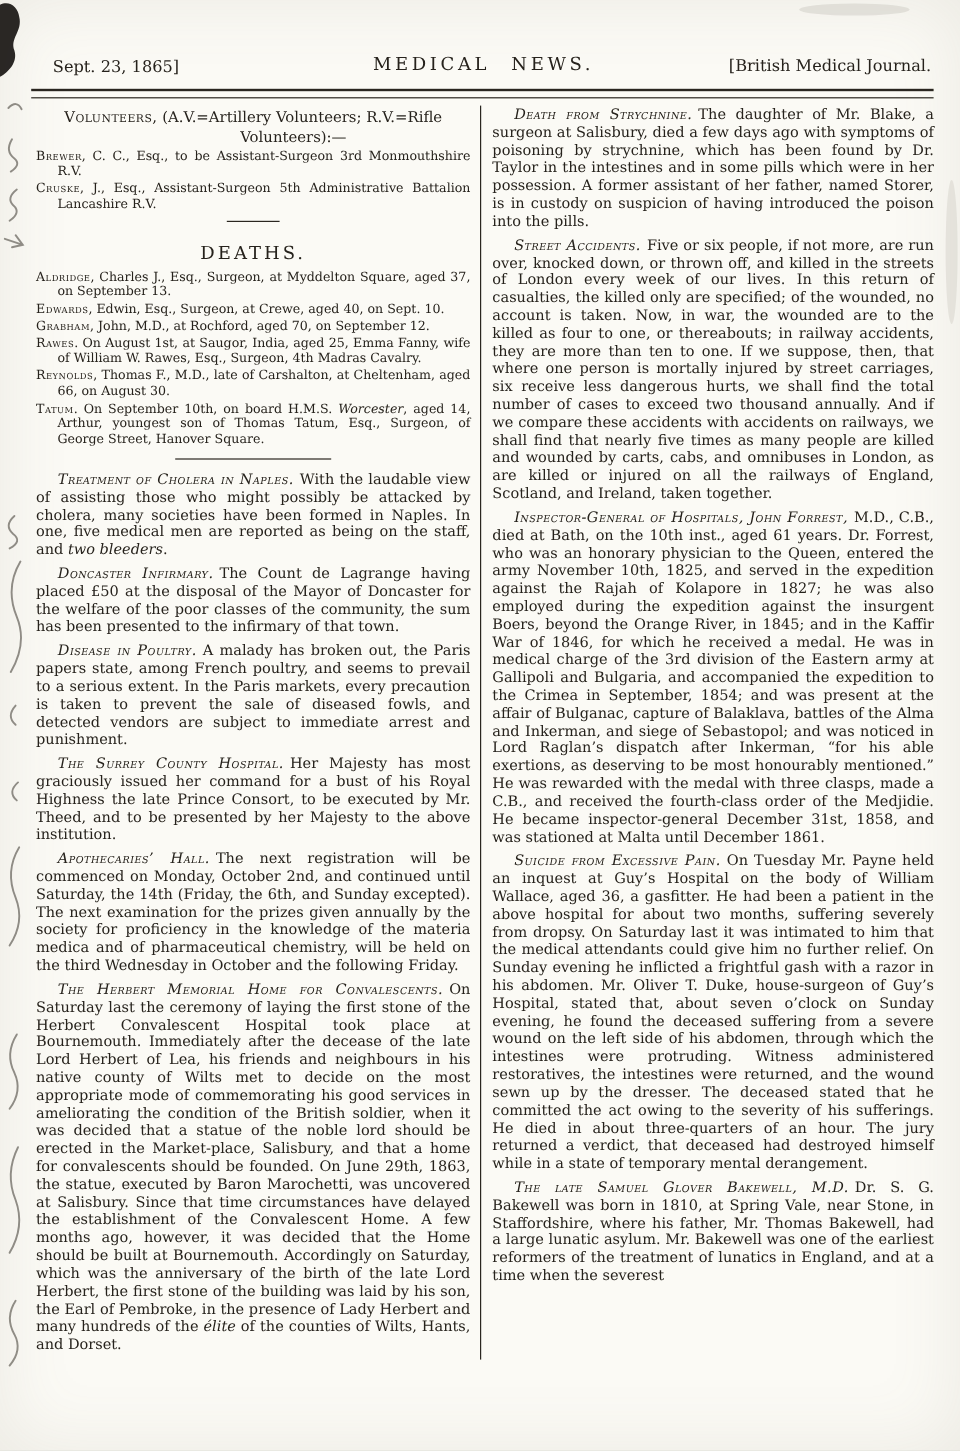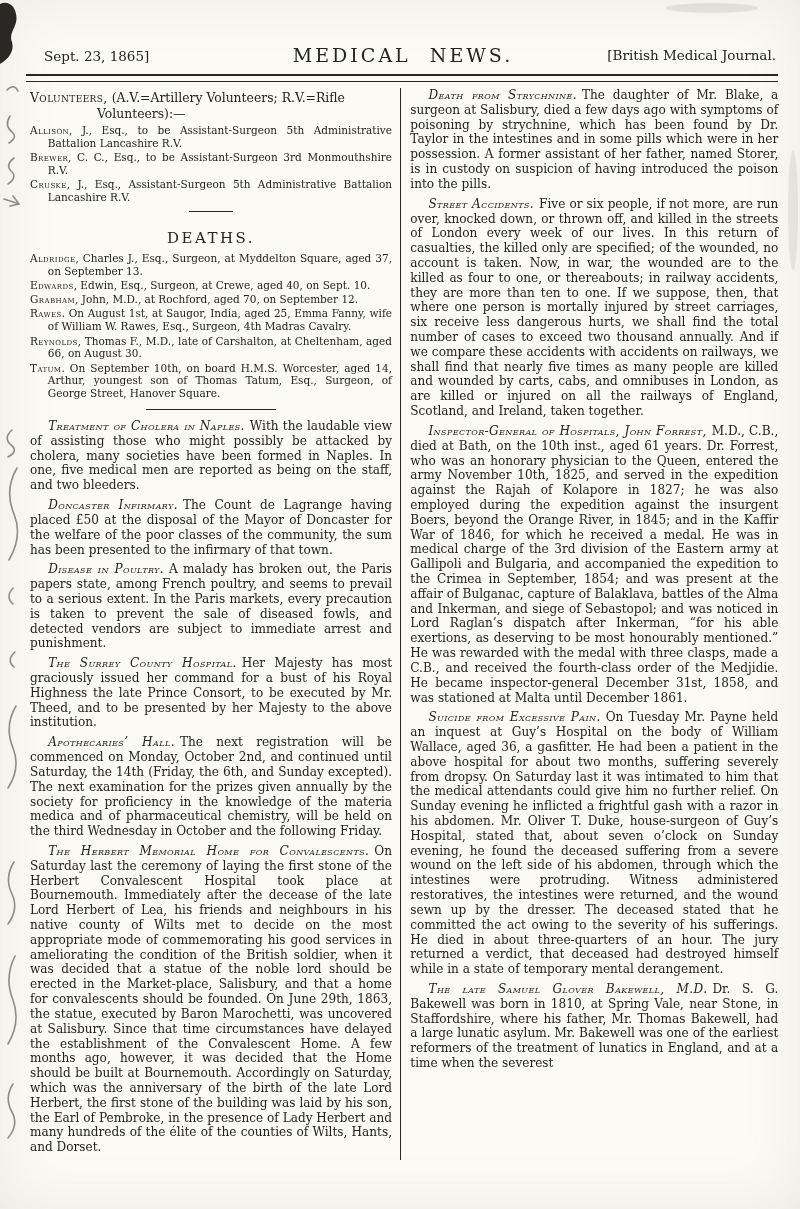--- a/index.html
+++ b/index.html
@@ -14,60 +14,60 @@
     box-shadow:inset 0 0 60px rgba(120,115,100,.12);
   }
   
   .masthead{
     position:absolute;top:44px;left:30px;right:24px;height:24px;
     font-size:13.5px;
   }
   .masthead .date{position:absolute;left:14px;top:4px;}
   .masthead .title{
     position:absolute;left:0;right:0;top:0;text-align:center;
-    font-size:19px;letter-spacing:3px;word-spacing:10px;
+    font-size:15px;letter-spacing:3px;word-spacing:10px;
   }
   .masthead .journal{position:absolute;right:0;top:3px;}
   .double-rule{
     position:absolute;top:74px;left:26px;right:22px;height:5px;
     border-top:2.4px solid #2a2620;border-bottom:1.7px solid #2a2620;
   }
   
   .columns{
     position:absolute;top:88px;left:30px;right:20px;
     display:flex;align-items:stretch;
   }
   .col{width:362px;}
   .col.right{width:368px;}
   .divider{width:1.3px;background:#2a2620;margin:0 9px 0 8px;}
   
   .vol-head{
     margin:2px 0 3px 0;font-size:12.4px;line-height:1.25;
-    padding-left:5.4em;text-indent:-5.4em;text-align:left;
+    padding-left:5.4em;text-indent:-5.4em;text-align:center;
   }
   .entry{
     font-size:10.5px;line-height:1.22;text-align:justify;
     margin:0 0 1.5px 0;padding-left:1.7em;text-indent:-1.7em;
   }
   
   .deaths-title{
     margin:17px 0 5px 0;text-align:center;font-weight:normal;
     font-size:15px;letter-spacing:2.5px;
   }
   .sep-rule{border-top:1.4px solid #2a2620;margin:7px auto 7px auto;}
   .sep-rule.short{width:44px;}
   .sep-rule.long{width:130px;margin-top:9px;margin-bottom:9px;}
   
   .news-item{
     font-size:12.1px;line-height:1.225;text-align:justify;
     margin:0 0 5px 0;text-indent:1.5em;
   }
   .sc{font-variant:small-caps;letter-spacing:.4px;}
   .lead{margin-right:5px;font-style:italic;}
-  .it{}
+  .it{font-style:italic;}
   .page-number{
     position:absolute;top:1190px;left:520px;width:80px;
     text-align:center;font-size:12px;letter-spacing:1px;margin-top:44px;
   }
   .artifacts{position:absolute;left:0;top:0;pointer-events:none;}
 </style>
 </head>
 <body>
 
 <div class="page">
@@ -97,21 +97,20 @@
     <span class="title">MEDICAL NEWS.</span>
     <span class="journal">[British Medical Journal.</span>
   </div>
   <div class="double-rule"></div>
 
   <div class="columns">
 
     <div class="col left" id="col-left">
       <p class="vol-head"><span class="sc">Volunteers,</span><span> (A.V.=Artillery Volunteers; R.V.=Rifle Volunteers):—</span></p>
       <div id="volunteers-list">
-          <p class="entry"><span class="sc">Allison</span><span>, J., Esq., to be Assistant-Surgeon 5th Administrative Battalion Lancashire R.V.</span></p>
           <p class="entry"><span class="sc">Brewer</span><span>, C. C., Esq., to be Assistant-Surgeon 3rd Monmouthshire R.V.</span></p>
           <p class="entry"><span class="sc">Cruske</span><span>, J., Esq., Assistant-Surgeon 5th Administrative Battalion Lancashire R.V.</span></p>
         </div>
 
       <div class="sep-rule short"></div>
       <h2 class="deaths-title">DEATHS.</h2>
       <div id="deaths-list">
           <p class="entry"><span class="sc">Aldridge</span><span>, Charles J., Esq., Surgeon, at Myddelton Square, aged 37, on September 13.</span></p>
           <p class="entry"><span class="sc">Edwards</span><span>, Edwin, Esq., Surgeon, at Crewe, aged 40, on Sept. 10.</span></p>
           <p class="entry"><span class="sc">Grabham</span><span>, John, M.D., at Rochford, aged 70, on September 12.</span></p>

